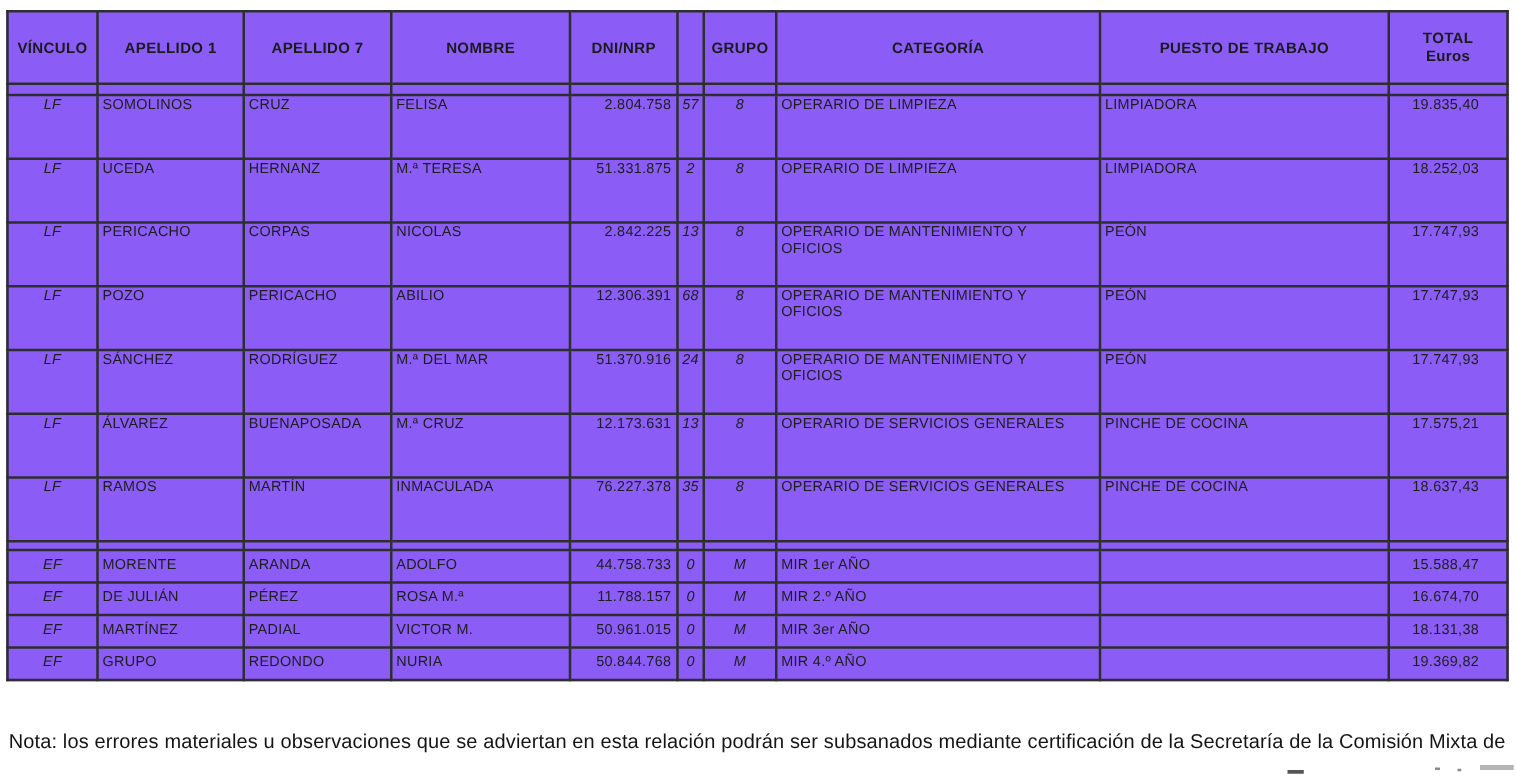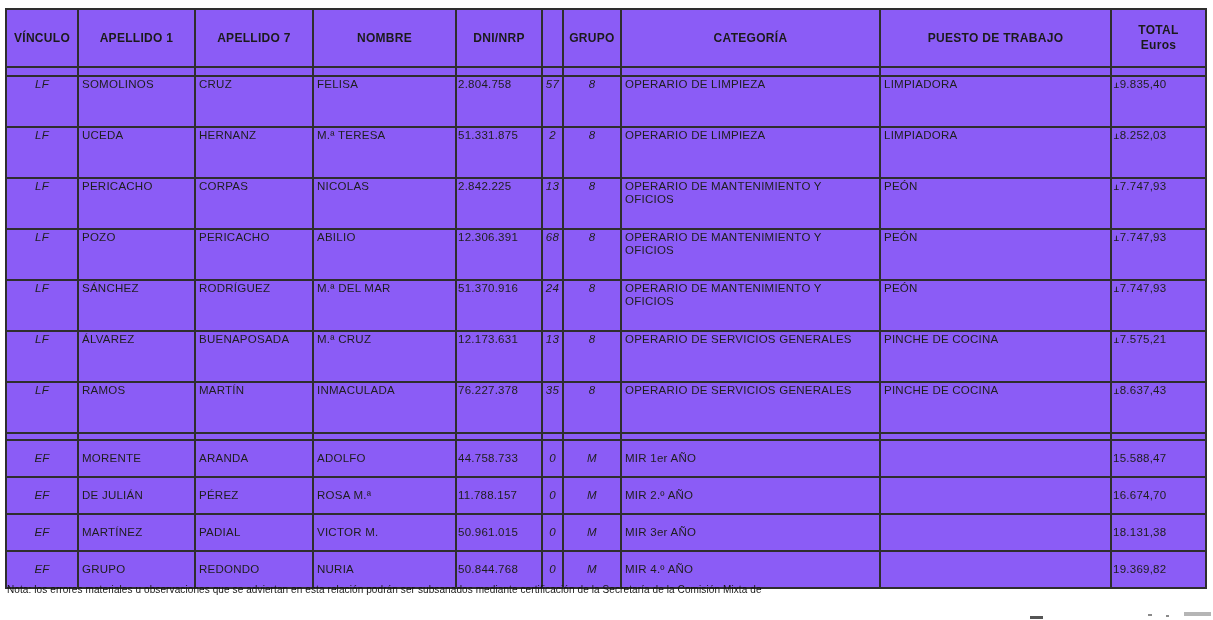--- a/index.html
+++ b/index.html
@@ -29,32 +29,32 @@
   th{
     font-size:12px;font-weight:bold;color:#1b1b1b;text-align:center;
     letter-spacing:.3px;vertical-align:middle;line-height:1.25;
   }
   tr.gap-a{height:9px}
   tr.gap-b{height:7px}
   tr.gap-a td, tr.gap-b td{padding:0;border-top:2px solid #2e2e2e;border-bottom:2px solid #2e2e2e;}
 
   tr.lf{height:51px}
   tr.lf td{vertical-align:top;padding-top:1px;}
-  tr.ef{height:37px}
+  tr.ef{height:26px}
   tr.ef td{vertical-align:middle;}
 
   td{font-size:11.5px;color:#1e1e1e;letter-spacing:.25px;line-height:1.15;}
   td.al{text-align:left;padding-left:3px;padding-right:20px;}
-  td.ar{text-align:left;padding-right:4px;}
+  td.ar{text-align:right;padding-right:4px;}
   td.ac{text-align:center;font-style:italic;}
-  td.at{text-align:left;padding-right:5px;border-radius:16px;}
+  td.at{text-align:center;padding-right:5px;border-radius:16px;}
 
   .note{
     position:absolute;left:7px;top:583px;width:1085px;
-    font-size:10px;color:#151515;line-height:1.4;letter-spacing:.1px;
+    font-size:16px;color:#151515;line-height:1.4;letter-spacing:.1px;
   }
   .note div{white-space:nowrap;}
 
   
   .smudge{position:absolute;background:#666;}
   .smudge.s1{left:1030px;top:616px;width:13px;height:3px;background:#555;}
   .smudge.s2{left:1148px;top:614px;width:4px;height:2px;background:#8a8a8a;}
   .smudge.s3{left:1166px;top:615px;width:3px;height:2px;background:#8a8a8a;}
   .smudge.s4{left:1184px;top:612px;width:27px;height:4px;background:#b5b5b5;}
 </style>

